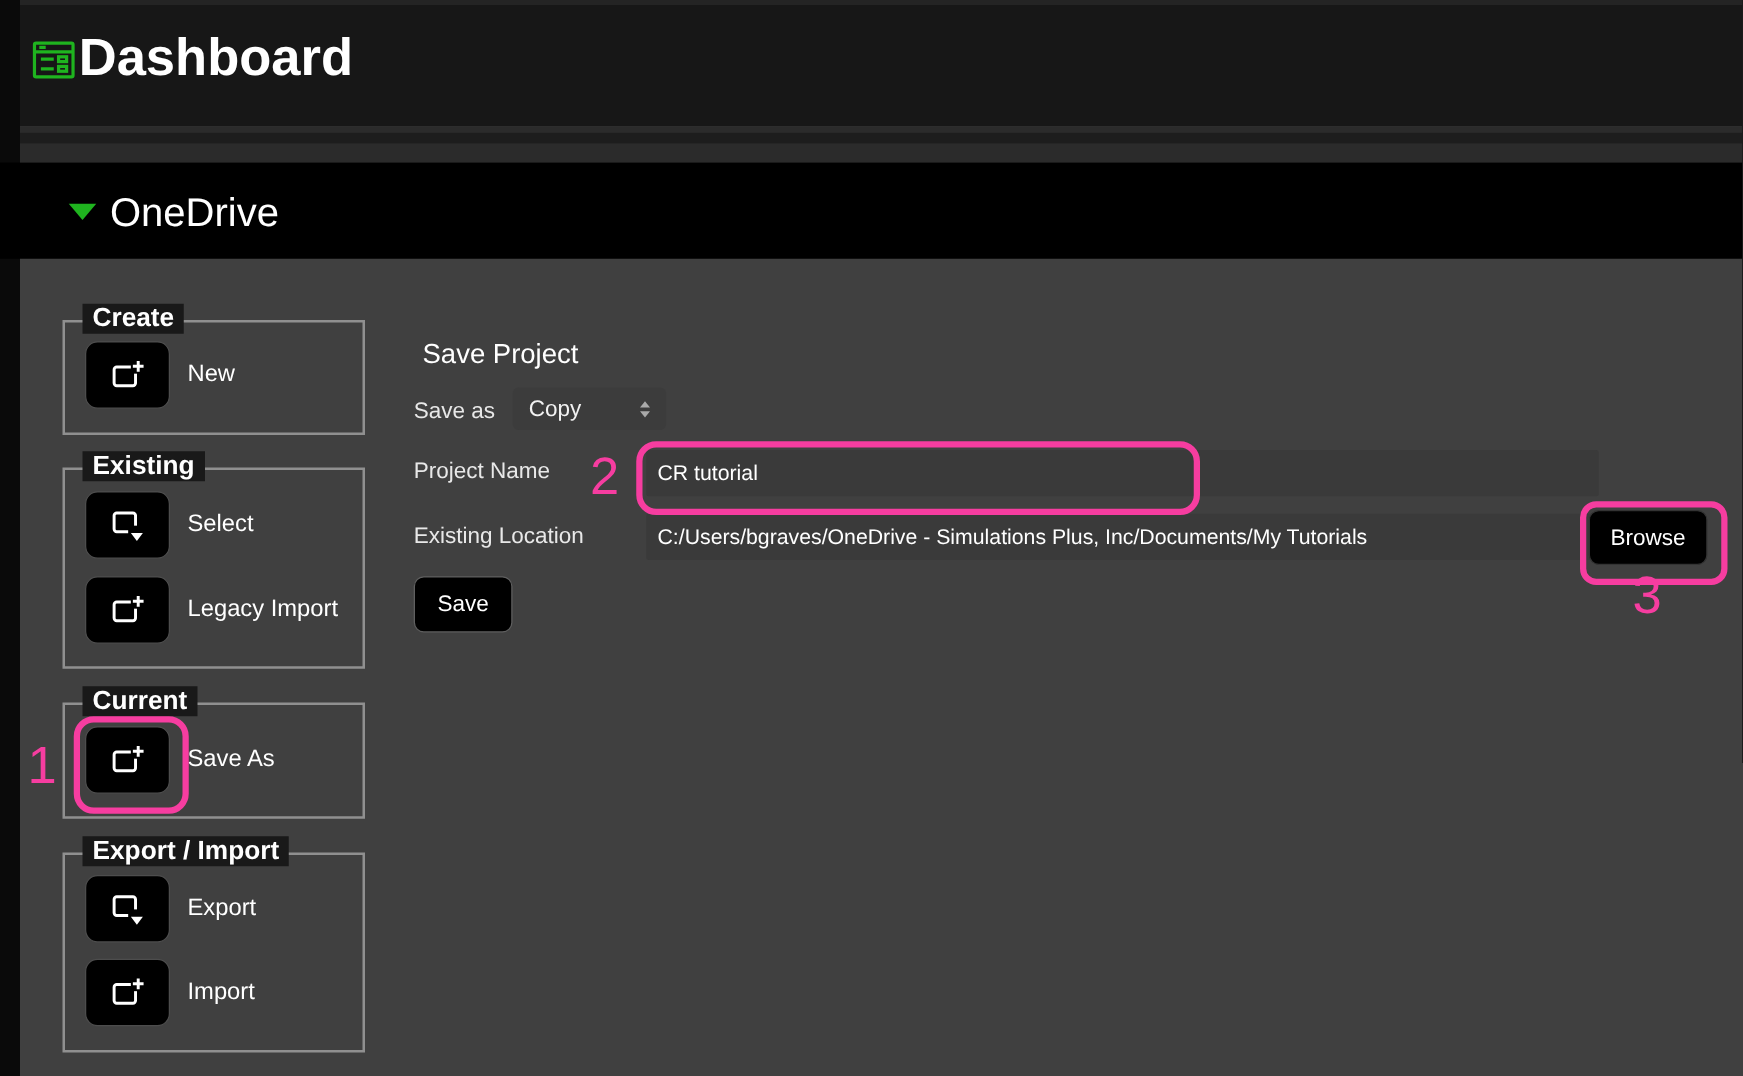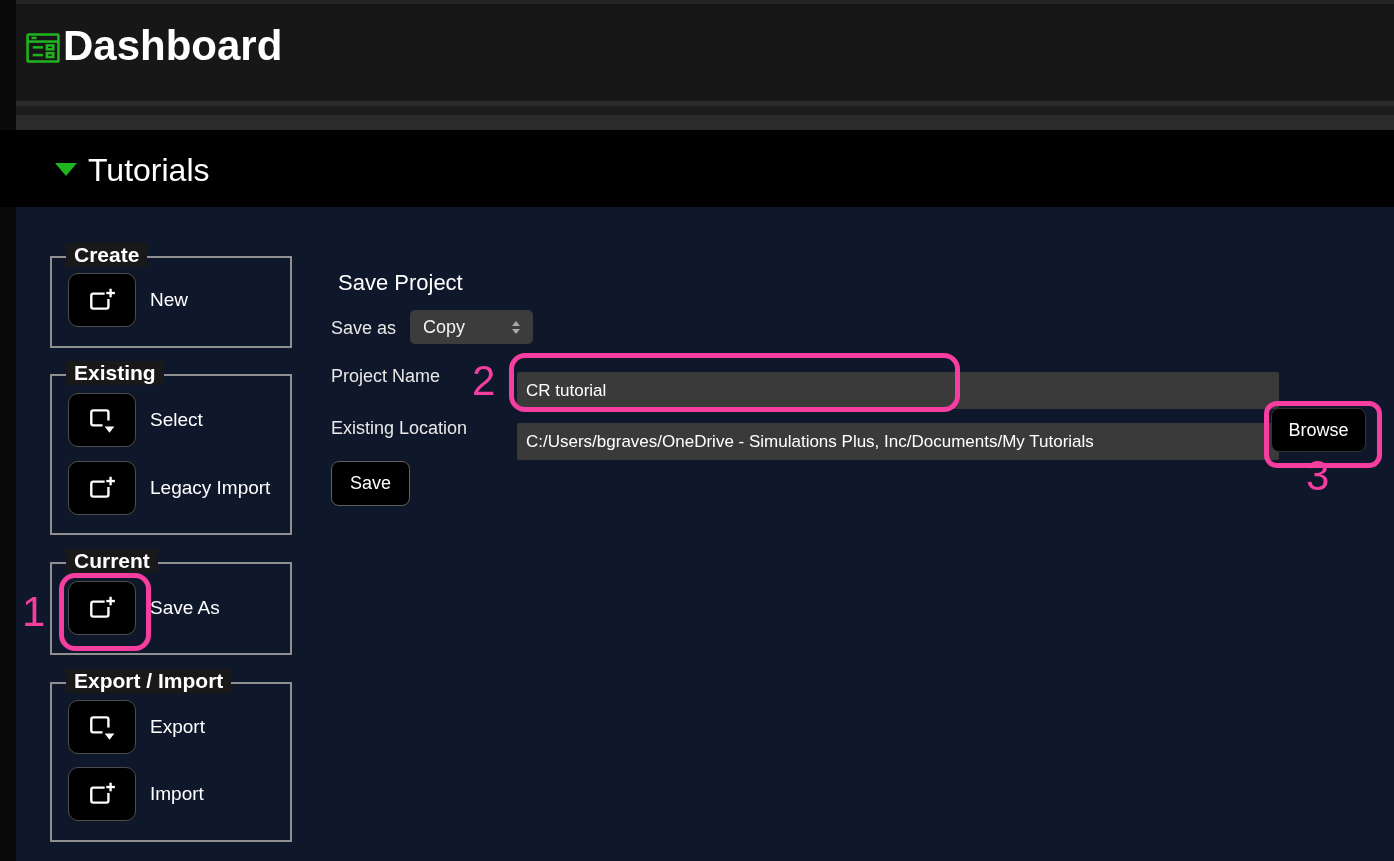--- a/index.html
+++ b/index.html
@@ -1,16 +1,16 @@
 <!DOCTYPE html>
 <html><head>
 <meta charset="utf-8">
 <style>
   html,body{margin:0;padding:0;background:#000;}
-  .app{position:relative;width:1394px;height:861px;background:#0f172a;overflow:hidden;
+  .app{position:relative;width:1394px;height:861px;background:#404040;overflow:hidden;
        font-family:"Liberation Sans",sans-serif;color:#fff;}
   .abs{position:absolute;}
 
   
   .left-strip{left:0;top:0;width:16px;height:861px;background:#0a0a0a;}
   .band-top{left:16px;top:0;width:1378px;height:4px;background:#242424;}
   .band-header{left:16px;top:4px;width:1378px;height:97px;background:#171717;}
   .band-sep1{left:16px;top:101px;width:1378px;height:5px;background:#2b2b2b;}
   .band-sep2{left:16px;top:106px;width:1378px;height:9px;background:#1d1d1d;}
   .band-sep3{left:16px;top:115px;width:1378px;height:15px;background:#2b2b2b;}
@@ -49,21 +49,21 @@
     display:flex;align-items:center;padding:0 13px;box-sizing:border-box;cursor:pointer;justify-content:space-between;}
   .dropdown-text{font-size:18px;color:#f2f2f2;flex:1;}
   .spinner{display:flex;flex-direction:column;gap:3px;align-items:center;}
   .tri-up{width:0;height:0;border-left:4px solid transparent;border-right:4px solid transparent;
     border-bottom:5px solid #a9a9a9;}
   .tri-down{width:0;height:0;border-left:4px solid transparent;border-right:4px solid transparent;
     border-top:5px solid #a9a9a9;}
 
   .text-input{position:absolute;left:517px;width:762px;height:37px;background:#3a3a3a;border:none;
     border-radius:2px;color:#fff;font-size:17px;padding:0 9px;box-sizing:border-box;
-    font-family:"Liberation Sans",sans-serif;outline:none;margin-top:12px;}
+    font-family:"Liberation Sans",sans-serif;outline:none;}
   .in-name{top:360px;}
   .in-loc{top:411px;}
 
   .btn{position:absolute;background:#000;border:1.5px solid #5f5f5f;border-radius:8px;color:#fff;
     font-size:18px;font-family:"Liberation Sans",sans-serif;cursor:pointer;}
   .btn-save{left:331px;top:461px;width:79px;height:45px;}
   .btn-browse{left:1271px;top:408px;width:95px;height:44px;border-color:#333;}
 
   
   .ring{position:absolute;border:5px solid #f63da0;border-radius:16px;background:transparent;pointer-events:none;}
@@ -95,21 +95,21 @@
       <line x1="5" y1="6.2" x2="9" y2="6.2"></line>
       <line x1="6" y1="13.5" x2="14" y2="13.5"></line>
       <rect x="17" y="12" width="5" height="3"></rect>
       <line x1="6" y1="19.5" x2="14" y2="19.5"></line>
       <rect x="17" y="18" width="5" height="3"></rect>
     </g>
   </svg>
   <div class="abs app-title">Dashboard</div>
 
   <div class="abs proj-triangle"></div>
-  <div class="abs proj-title">Tutorials</div>
+  <div class="abs proj-title">OneDrive</div>
 
   <div class="group g-create">
     <span class="group-legend">Create</span>
     <div class="item-row" style="top:15px;">
       <div class="icon-btn">
         <svg width="30" height="30" viewBox="0 0 28 28">
           <g fill="none" stroke="#fff" stroke-width="2.2" stroke-linejoin="round">
             <rect x="4" y="8" width="16" height="14" rx="2"></rect>
             <rect x="16.5" y="2" width="11.5" height="11" fill="#000" stroke="none"></rect>
             <line x1="22" y1="3.5" x2="22" y2="11.5"></line>

